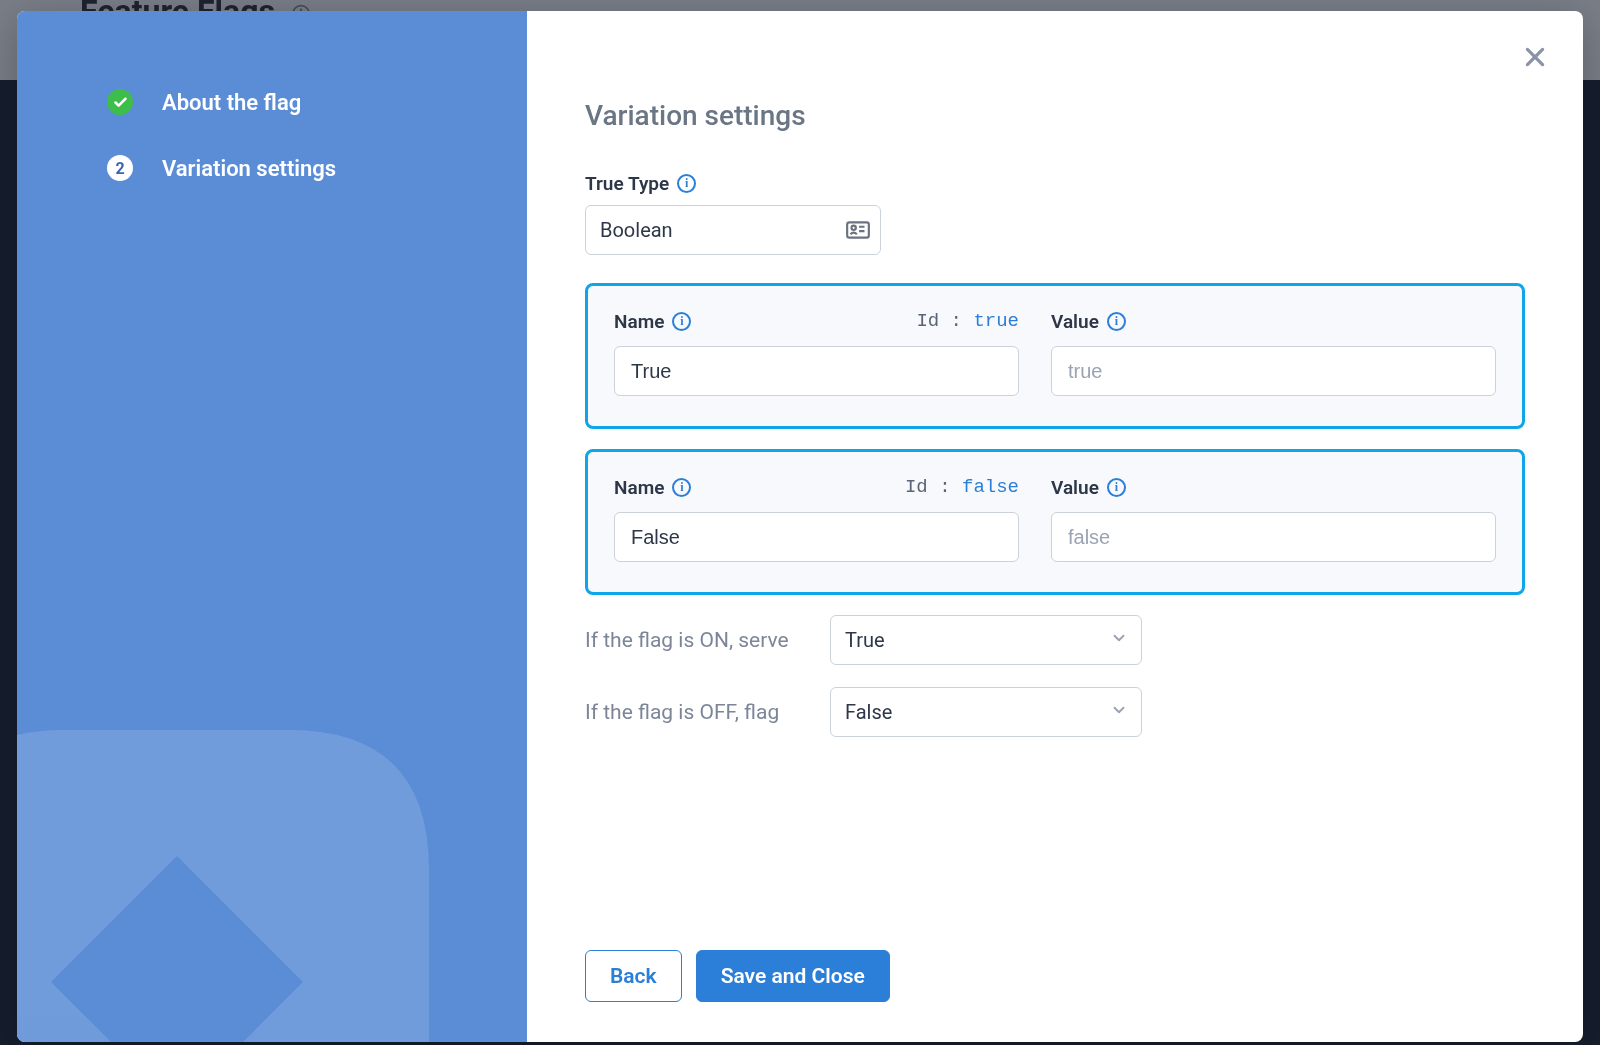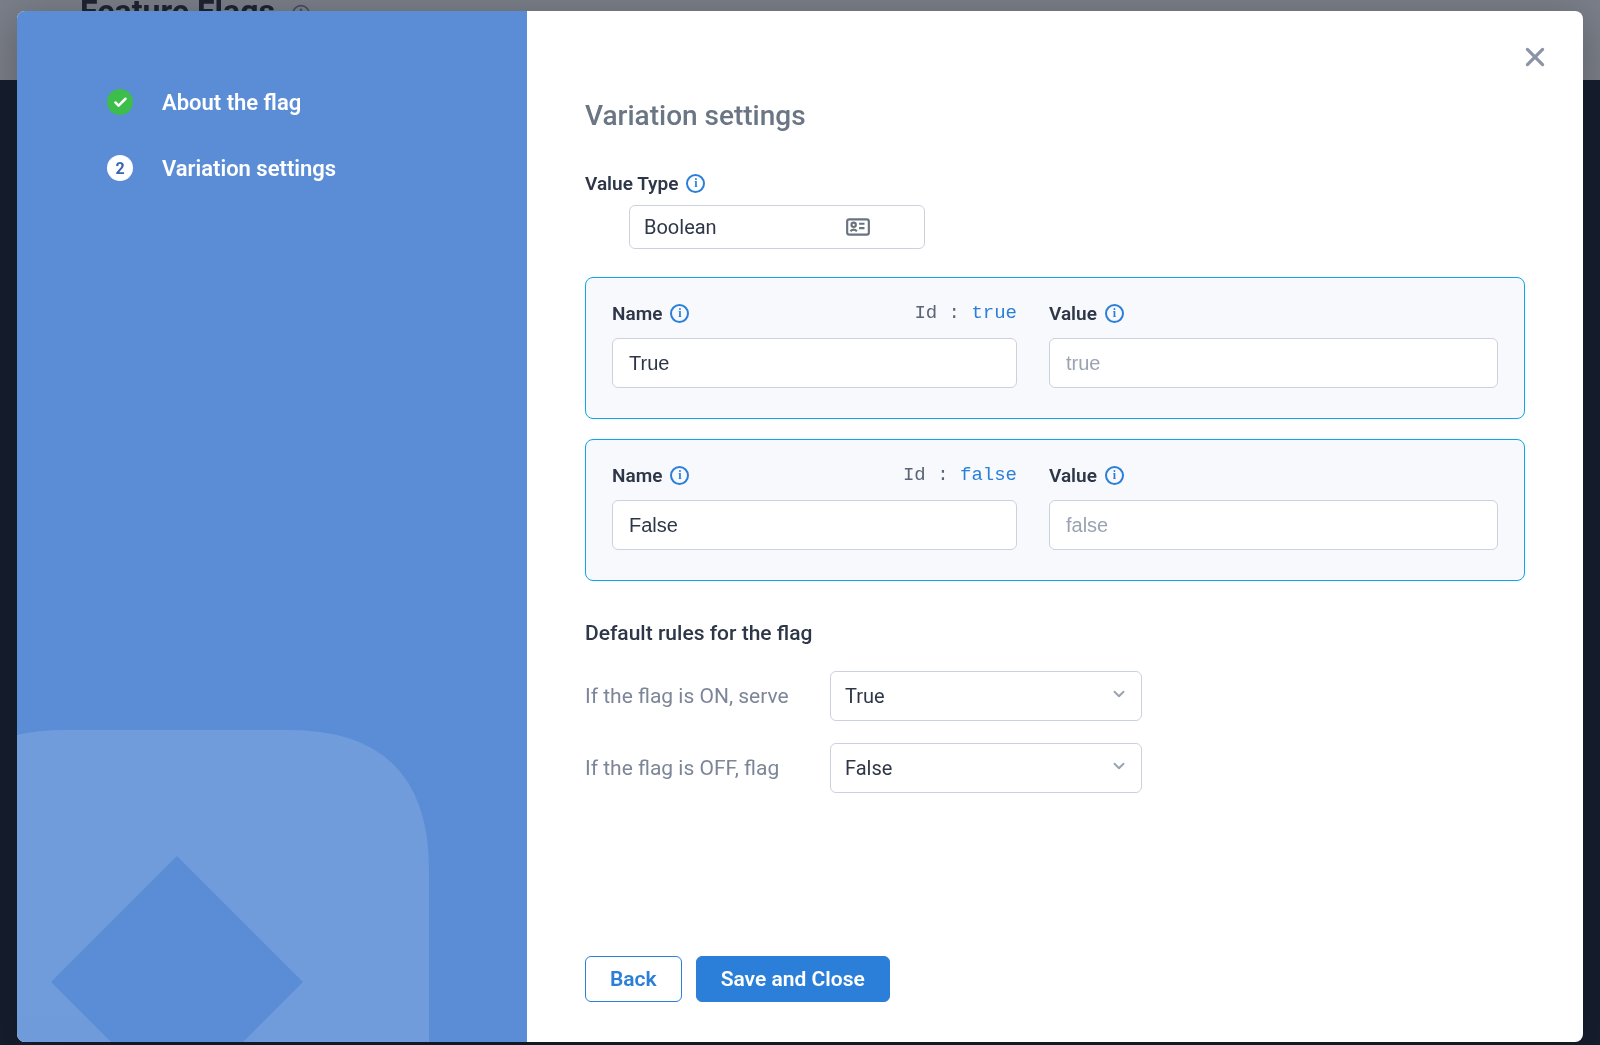--- a/index.html
+++ b/index.html
@@ -159,45 +159,44 @@
     font-family: Georgia, serif;
   }
 
   .select-wrap {
     position: relative;
     width: 296px;
     margin-bottom: 28px;
   }
   .select {
     width: 100%;
-    height: 44px;
+    height: 50px;
     border: 1px solid #cbd2dc;
     border-radius: 6px;
     padding: 0 48px 0 14px;
     font-size: 20px;
     color: #2d3748;
     background: #fff;
     display: flex;
     align-items: center;
     cursor: pointer;
-    margin-left: 44px;
   }
   .select-icon {
     position: absolute;
     right: 10px;
     top: 50%;
     transform: translateY(-50%);
     color: #6b7280;
     display: flex;
     align-items: center;
   }
 
   .variation-card {
     background: #f7f9fc;
-    border: 1px solid #0ea5e9;
+    border: 3px solid #0ea5e9;
     border-radius: 8px;
     padding: 22px 26px 30px 26px;
     margin-bottom: 20px;
   }
   .variation-row {
     display: flex;
     gap: 32px;
   }
   .variation-col {
     display: flex;
@@ -282,21 +281,21 @@
     color: #9aa3b2;
   }
 
   .footer {
     margin-top: auto;
     padding-top: 40px;
     display: flex;
     gap: 14px;
   }
   .btn {
-    height: 46px;
+    height: 52px;
     padding: 0 24px;
     border-radius: 6px;
     font-size: 21px;
     font-weight: 600;
     cursor: pointer;
     display: flex;
     align-items: center;
     justify-content: center;
   }
   .btn-secondary {
@@ -356,21 +355,21 @@
     <div class="close-btn">
       <svg width="26" height="26" viewBox="0 0 24 24" fill="none" stroke="currentColor" stroke-width="3" stroke-linecap="round">
           <line x1="5" y1="5" x2="19" y2="19"></line>
           <line x1="19" y1="5" x2="5" y2="19"></line>
         </svg>
     </div>
 
     <div class="content-heading">Variation settings</div>
 
     <div class="field-label">
-      <span>Value Type</span>
+      <span>True Type</span>
       <span class="info-icon">i</span>
     </div>
     <div class="select-wrap">
       <div class="select">
         <span>Boolean</span>
       </div>
       <span class="select-icon">
         <svg width="26" height="26" viewBox="0 0 24 24" fill="none" stroke="currentColor" stroke-width="2">
             <rect x="2" y="5" width="20" height="14" rx="2"></rect>
             <line x1="13" y1="9" x2="18" y2="9"></line>
@@ -428,21 +427,20 @@
             <div class="field-label" style="margin-bottom:0">
               <span>Value</span>
               <span class="info-icon">i</span>
             </div>
           </div>
           <input class="text-input" disabled="" placeholder="false" style="">
         </div>
       </div>
     </div>
 
-    <div class="section-label">Default rules for the flag</div>
 
     <div class="rule-row">
       <div class="rule-text">If the flag is ON, serve</div>
       <div class="rule-select-wrap">
         <div class="rule-select">
           <span>True</span>
         </div>
         <span class="chevron">
           <svg width="18" height="18" viewBox="0 0 24 24" fill="none" stroke="currentColor" stroke-width="2.5" stroke-linecap="round" stroke-linejoin="round">
               <polyline points="6 9 12 15 18 9"></polyline>

